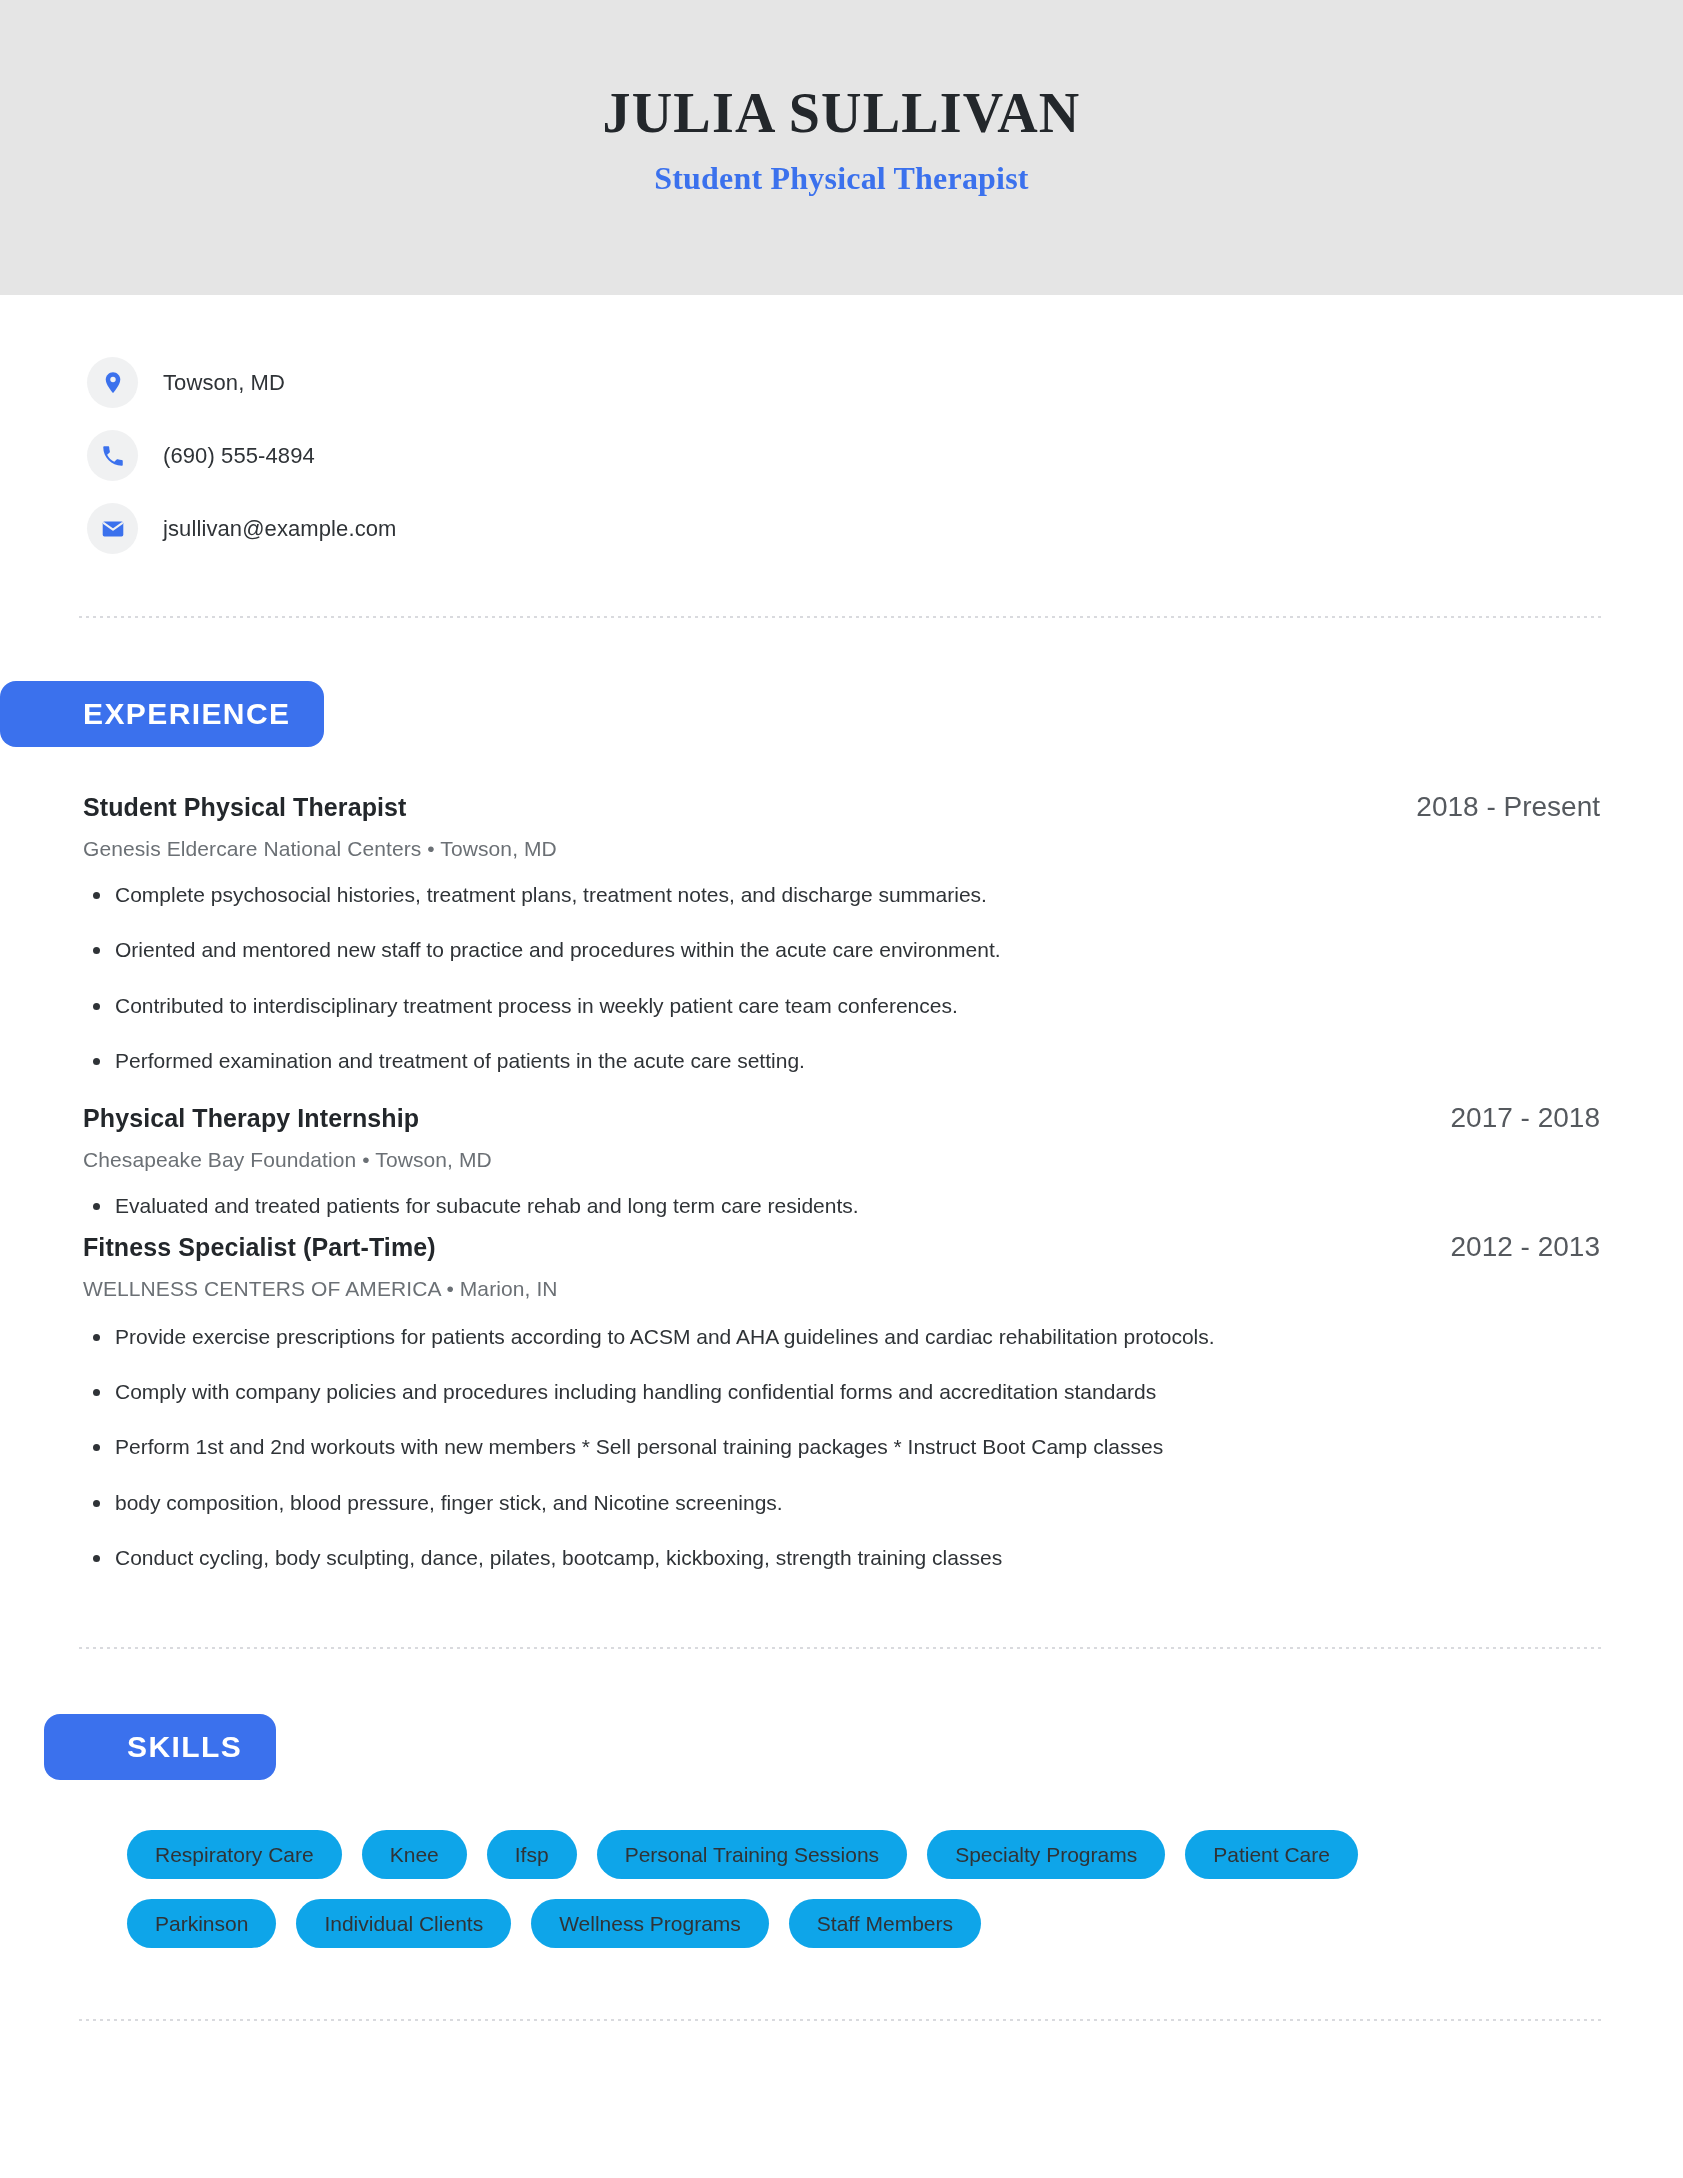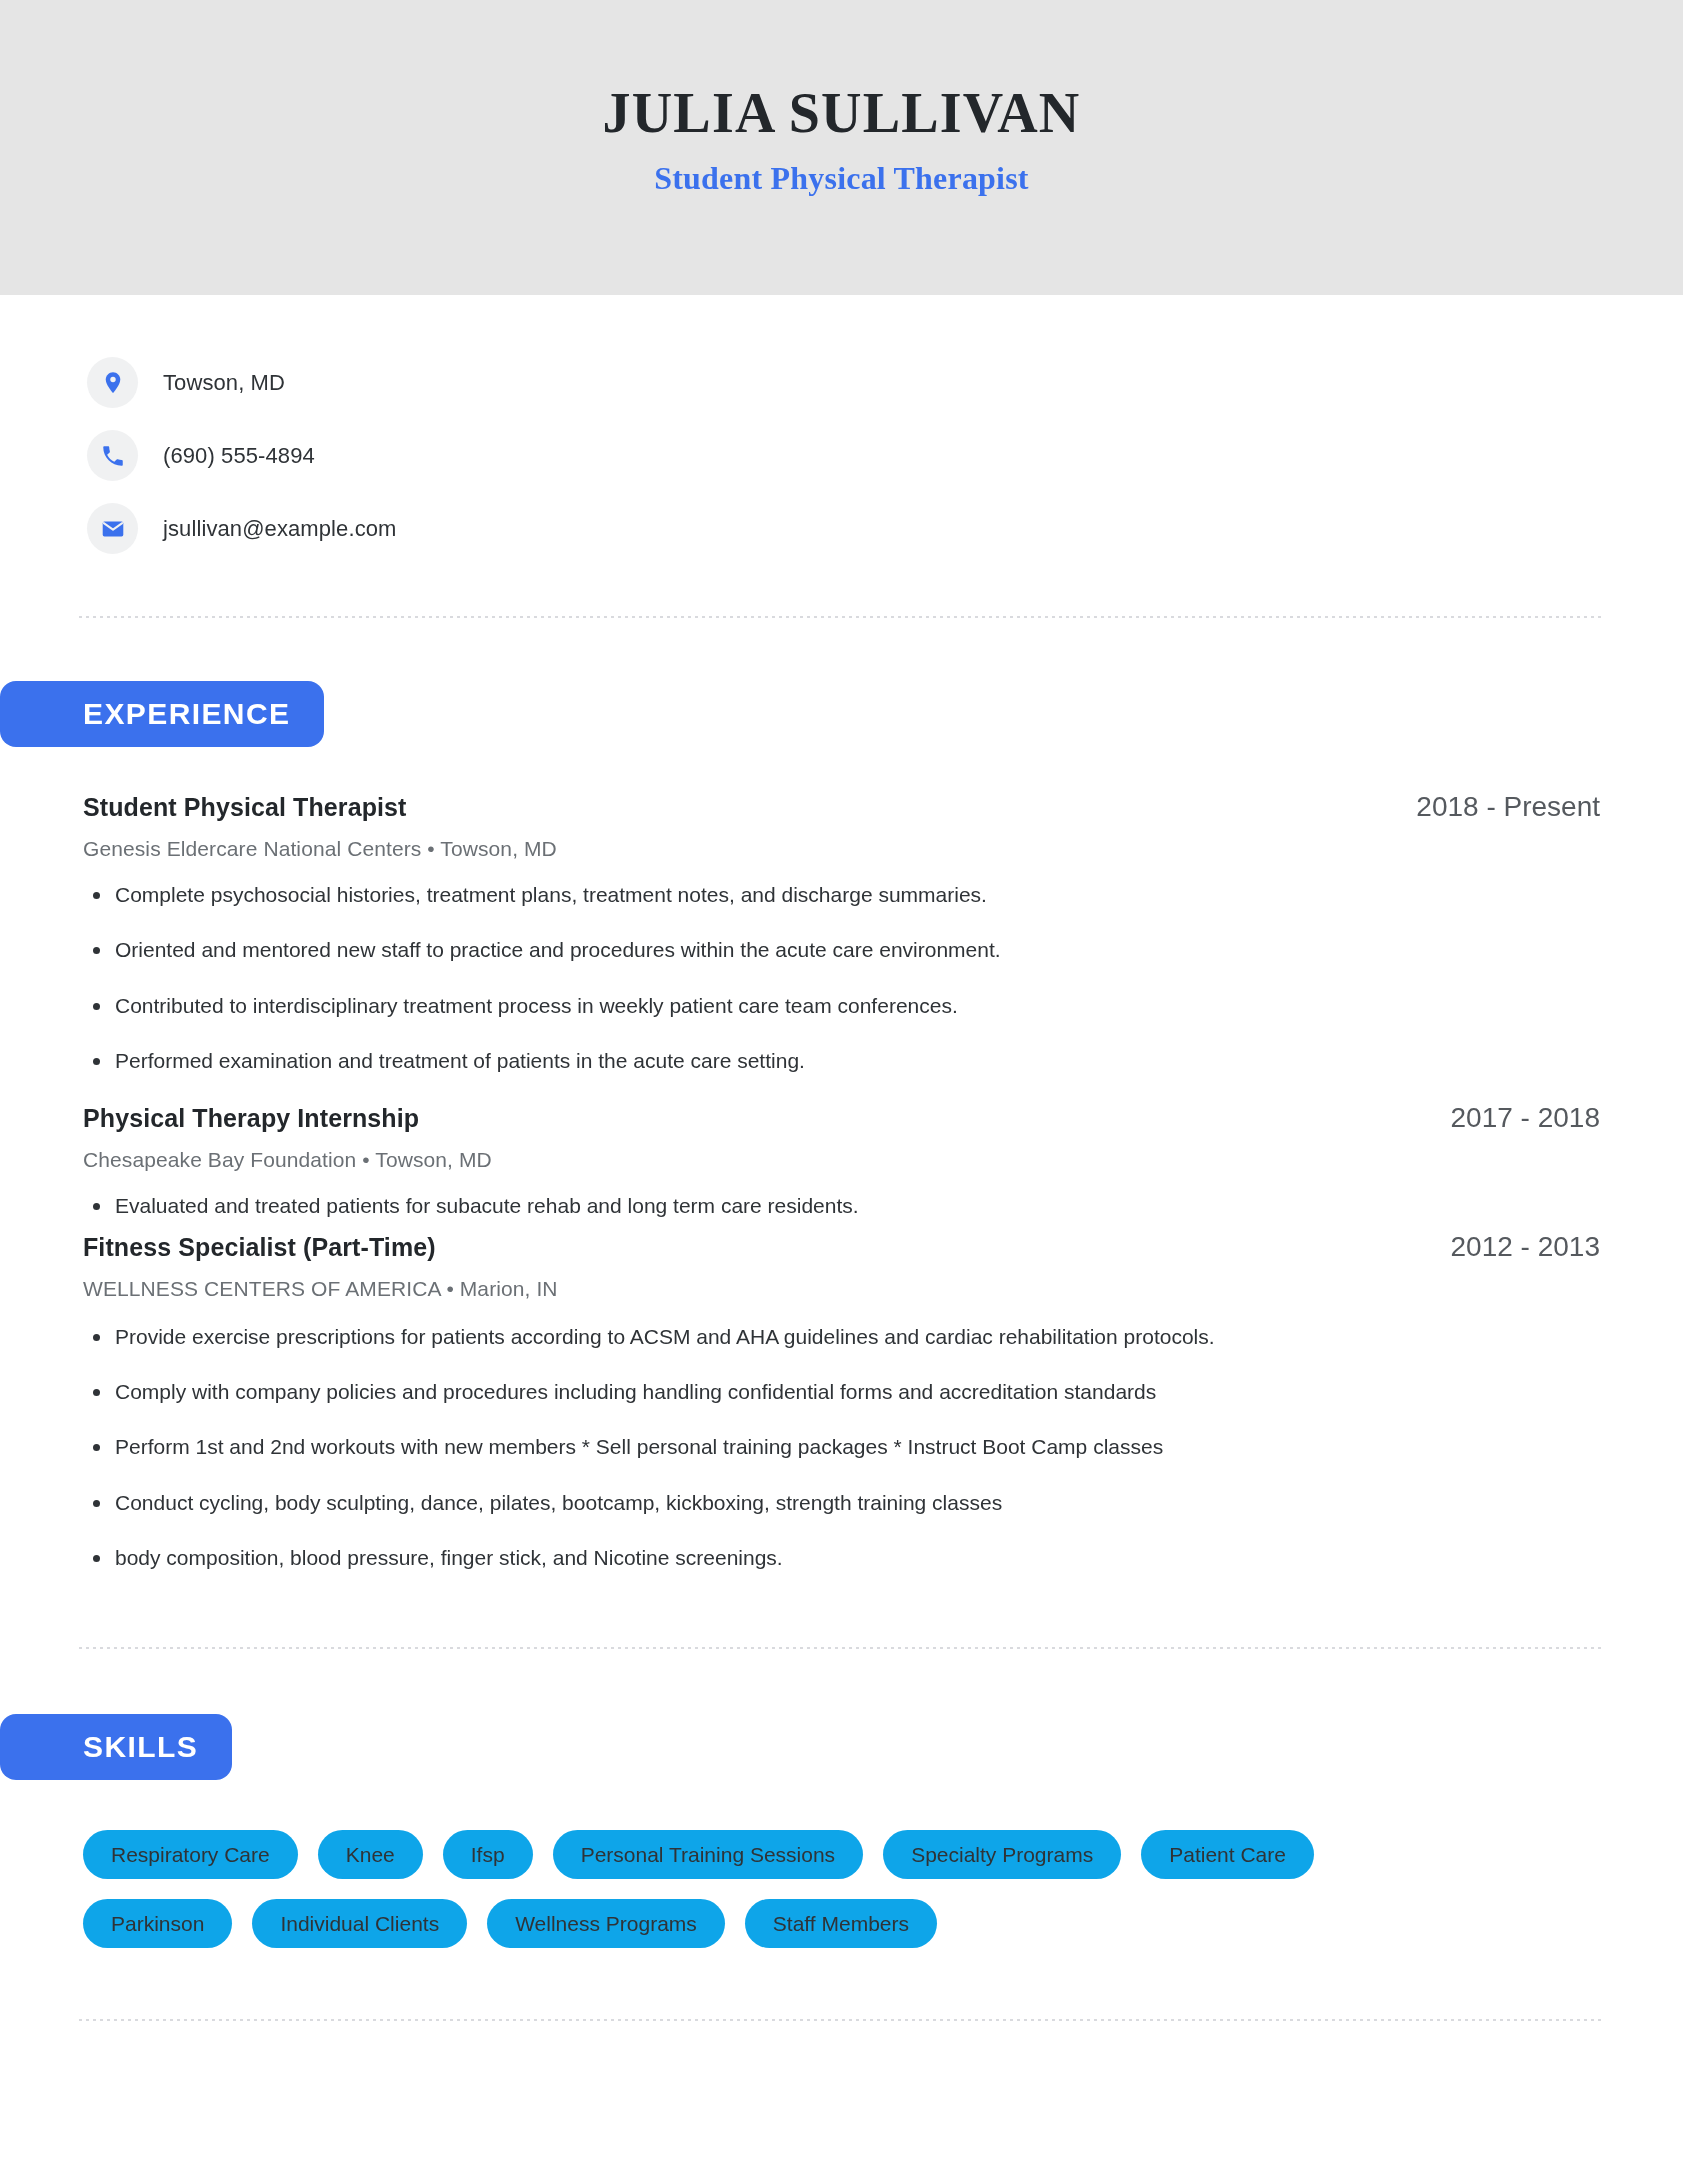--- a/index.html
+++ b/index.html
@@ -106,21 +106,21 @@
     font-size: 30px;
     font-weight: 700;
     letter-spacing: 1.4px;
     padding: 16px 34px 16px 83px;
     border-top-right-radius: 6px;
     border-bottom-right-radius: 6px;
     border-radius: 16px;
   }
 
   .section-wrap.experience { margin-top: 63px; }
-  .section-wrap.skills { margin-top: 65px; }
+  .section-wrap.skills { margin-top: 65px; margin-left: 44px; }
 
   
   .exp-list { padding: 0 83px 0 83px; margin-top: 44px; }
 
   .exp-item + .exp-item { margin-top: 10px; }
 
   .exp-head {
     display: flex;
     align-items: baseline;
     justify-content: space-between;
@@ -275,22 +275,22 @@
       <div class="exp-item">
         <div class="exp-head">
           <div class="exp-role">Fitness Specialist (Part-Time)</div>
           <div class="exp-dates">2012 - 2013</div>
         </div>
         <div class="exp-company">WELLNESS CENTERS OF AMERICA  •  Marion, IN</div>
         <ul class="exp-bullets">
           <li>Provide exercise prescriptions for patients according to ACSM and AHA guidelines and cardiac rehabilitation protocols.</li>
           <li>Comply with company policies and procedures including handling confidential forms and accreditation standards</li>
           <li>Perform 1st and 2nd workouts with new members * Sell personal training packages * Instruct Boot Camp classes</li>
+          <li>body composition, blood pressure, finger stick, and Nicotine screenings.</li>
           <li>Conduct cycling, body sculpting, dance, pilates, bootcamp, kickboxing, strength training classes</li>
-          <li>body composition, blood pressure, finger stick, and Nicotine screenings.</li>
         </ul>
       </div>
 
     </div>
   </div>
 
   <div class="divider after-experience"></div>
 
   <div class="section-wrap skills">
     <div class="section-bar">SKILLS</div>

